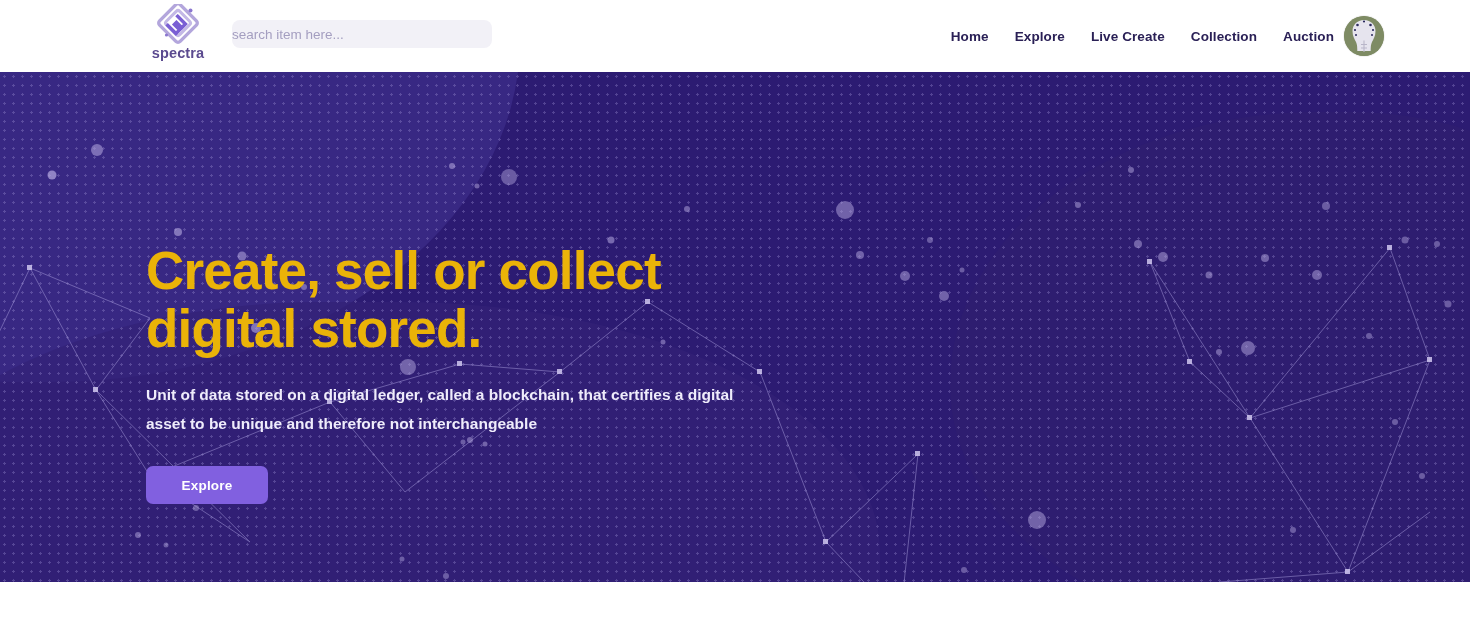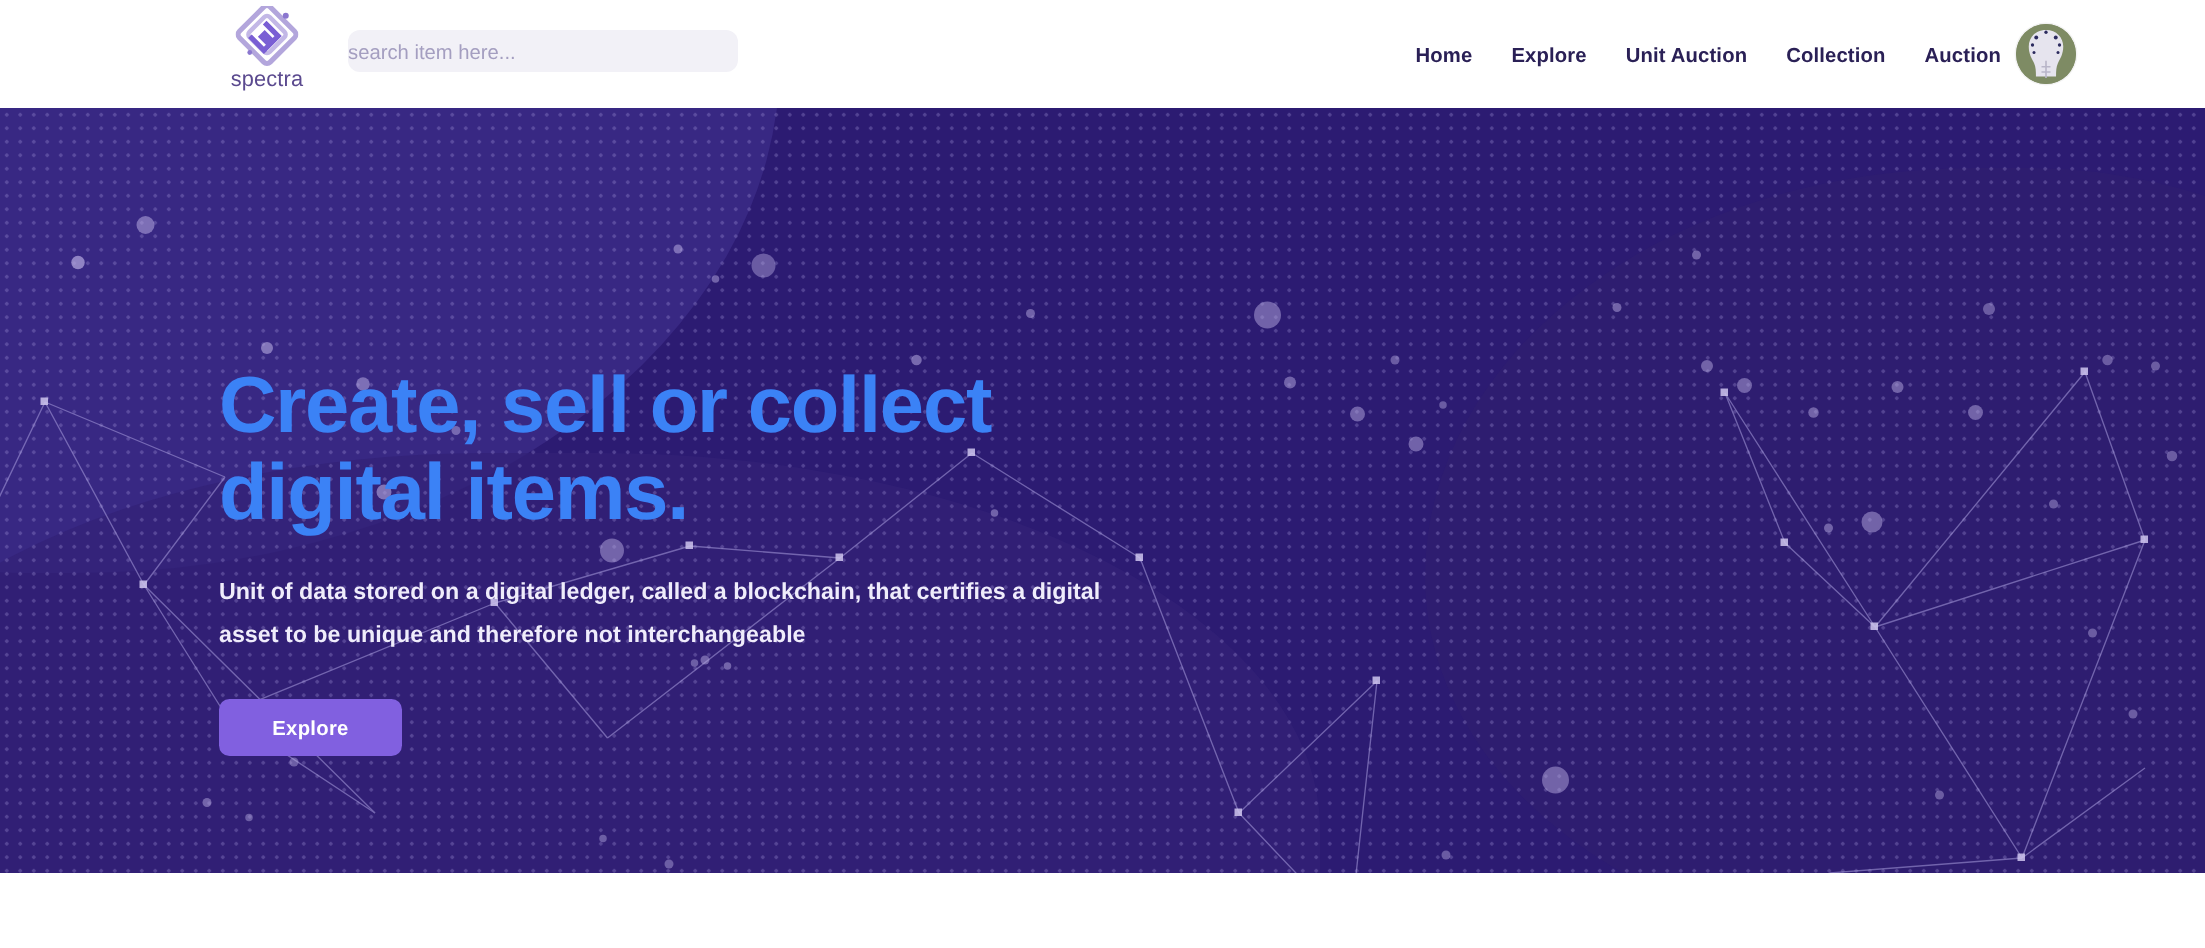--- a/index.html
+++ b/index.html
@@ -25,21 +25,21 @@
     width:64px;
     display:flex;
     flex-direction:column;
     align-items:center;
     cursor:pointer;
   }
   .brand-mark { width:42px; height:40px; display:block; }
   .brand-name {
     margin-top:1px;
     font-size:14.5px;
-    font-weight:400;
+    font-weight:700;
     letter-spacing:.1px;
     color:#5b4a8f;
     font-family:"Liberation Sans", sans-serif;
   }
 
   .search-wrap { position:absolute; left:232px; top:20px; }
   .search-input {
     width:260px; height:28px;
     border:none; outline:none;
     border-radius:8px;
@@ -123,21 +123,21 @@
     position:absolute;
     left:146px; top:0;
     width:760px;
     z-index:5;
   }
   .hero-title {
     margin-top:170px;
     font-size:53px;
     line-height:58px;
     font-weight:700;
-    color:#3b82f6;
+    color:#eab308;
     letter-spacing:-.8px;
     font-family:"Liberation Sans", sans-serif;
   }
   .hero-sub {
     margin-top:22px;
     font-size:15.5px;
     line-height:29px;
     font-weight:700;
     color:#efecfb;
     max-width:600px;
@@ -178,21 +178,21 @@
     <span class="brand-name">spectra</span>
   </div>
 
   <div class="search-wrap">
     <input class="search-input" type="text" placeholder="search item here..." style="">
   </div>
 
   <nav class="nav">
     <a class="nav-link" href="#">Home</a>
     <a class="nav-link" href="#">Explore</a>
-    <a class="nav-link" href="#">Unit Auction</a>
+    <a class="nav-link" href="#">Live Create</a>
     <a class="nav-link" href="#">Collection</a>
     <a class="nav-link" href="#">Auction</a>
   </nav>
 
   <div class="avatar">
     <svg viewBox="0 0 40 40" aria-hidden="true">
       <circle cx="20" cy="20" r="20" fill="#7e8b64"></circle>
       <path d="M20 4c7 0 11.5 5 11.5 11 0 5-2 8-3.5 11-1.2 2.4-1.3 5.5-1.3 9H13.3c0-3.5-.1-6.6-1.3-9C10.5 23 8.5 20 8.5 15 8.5 9 13 4 20 4z" fill="#e6e4ee"></path>
       <path d="M20 24.5v11.5M17 28.5h6M17 32h6" stroke="#b9b6c9" stroke-width="1.1"></path>
       <circle cx="13.5" cy="9" r="1.3" fill="#2b2a5e"></circle>
@@ -296,20 +296,20 @@
         <circle cx="463" cy="370" r="2.5" opacity=".45"></circle>
         <circle cx="964" cy="498" r="3" opacity=".45"></circle>
         <circle cx="1293" cy="458" r="3" opacity=".45"></circle>
       </g>
     </svg>
   </div>
 
   <div class="hero-content">
     <h1 class="hero-title">
       <span>Create, sell or collect</span><br>
-      <span>digital items.</span>
+      <span>digital stored.</span>
     </h1>
     <p class="hero-sub">Unit of data stored on a digital ledger, called a blockchain, that certifies a digital asset to be unique and therefore not interchangeable</p>
     <button class="hero-cta">Explore</button>
   </div>
 </section>
 
 <div class="below-fold"></div>
 
 </body></html>

